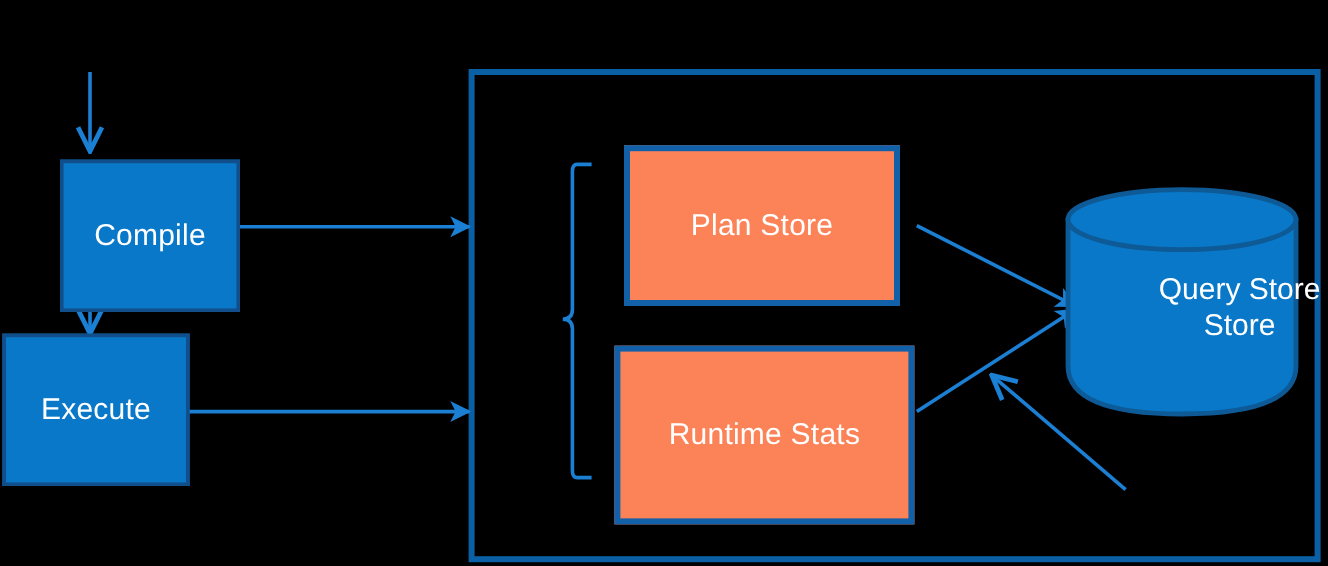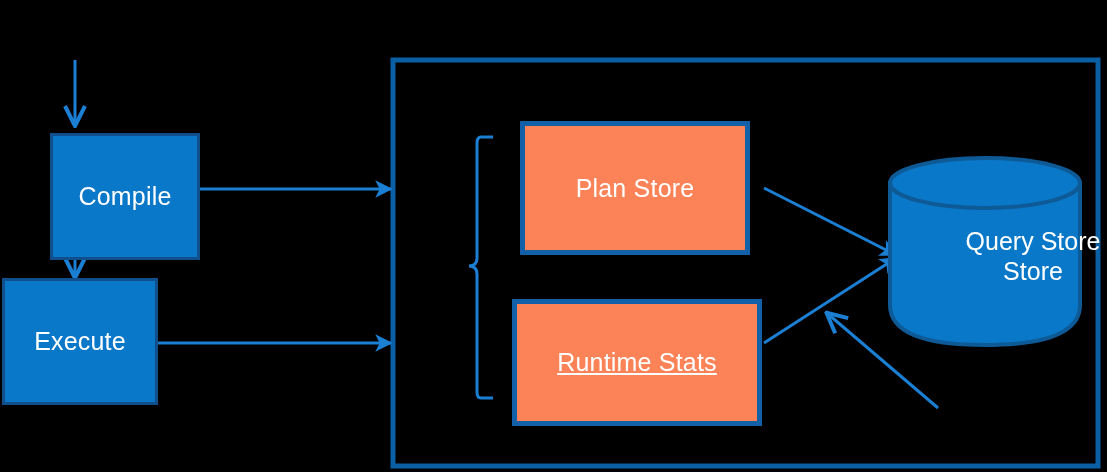--- a/index.html
+++ b/index.html
@@ -133,21 +133,21 @@
   </div>
 
   <div class="node-box stage-box" style="left:2px; top:278px; width:156px; height:127px;">
     <span>Execute</span>
   </div>
 
   <div class="node-box store-box" style="left:520px; top:121px; width:230px; height:134px;">
     <span>Plan Store</span>
   </div>
 
-  <div class="node-box store-box" style="left:512px; top:299px; width:250px; height:127px;text-decoration:underline;">
+  <div class="node-box store-box" style="left:512px; top:288px; width:250px; height:149px;">
     <span>Runtime Stats</span>
   </div>
 
   <div class="cylinder-label">
     <div>Query Store</div>
     <div>Store</div>
   </div>
 
 </div>
 

